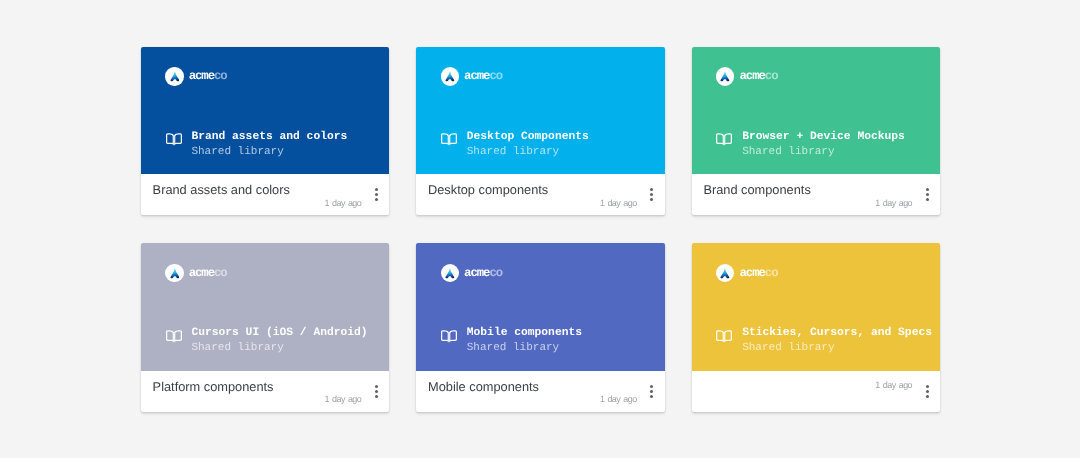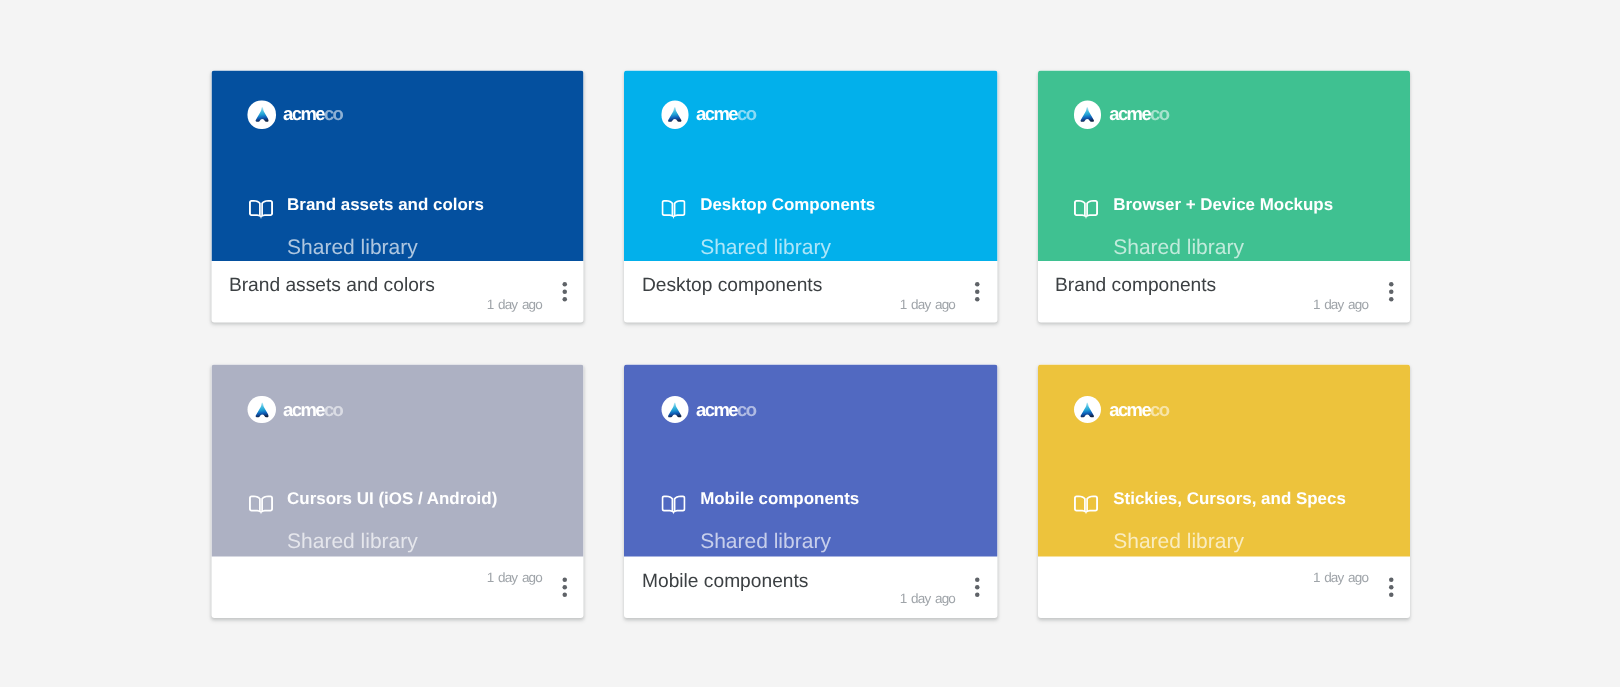--- a/index.html
+++ b/index.html
@@ -28,20 +28,21 @@
     width: 248.3px;
     background: #ffffff;
     border-radius: 2px;
     box-shadow: 0 1px 2px 0 rgba(60,64,67,0.18), 0 1.5px 3px 0 rgba(60,64,67,0.10);
     overflow: hidden;
   }
   .thumb {
     position: relative;
     height: 127.4px;
     overflow: hidden;
+    font-family: Liberation Mono, monospace;
   }
   .brandrow {
     position: absolute;
     left: 24.4px;
     top: 20.9px;
     display: flex;
     align-items: center;
   }
   .logo-mark {
     width: 18.3px;
@@ -73,24 +74,24 @@
   .libtext { margin-left: 9.7px; }
   .lib-title {
     font-size: 11.3px;
     font-weight: bold;
     color: #ffffff;
     letter-spacing: 0px;
     line-height: 11px;
     white-space: nowrap;
   }
   .lib-sub {
-    font-size: 14px;
+    font-size: 11px;
     color: rgba(255,255,255,0.68);
     line-height: 11px;
-    margin-top: 16px;
+    margin-top: 4px;
     white-space: nowrap;
   }
   .footer {
     height: 41.6px;
     position: relative;
     box-sizing: border-box;
   }
   .finfo {
     position: absolute;
     left: 11.6px;
@@ -282,20 +283,21 @@
             </svg>
         </span>
         <span class="libtext">
           <div class="lib-title">Cursors UI (iOS / Android)</div>
           <div class="lib-sub">Shared library</div>
         </span>
       </div>
     </div>
     <div class="footer">
       <div class="finfo">
+        <div class="fname">Platform components</div>
         <div class="ftime">1 day ago</div>
       </div>
       <div class="kebab">
           <i></i>
           <i></i>
           <i></i>
         </div>
     </div>
   </div>
 

